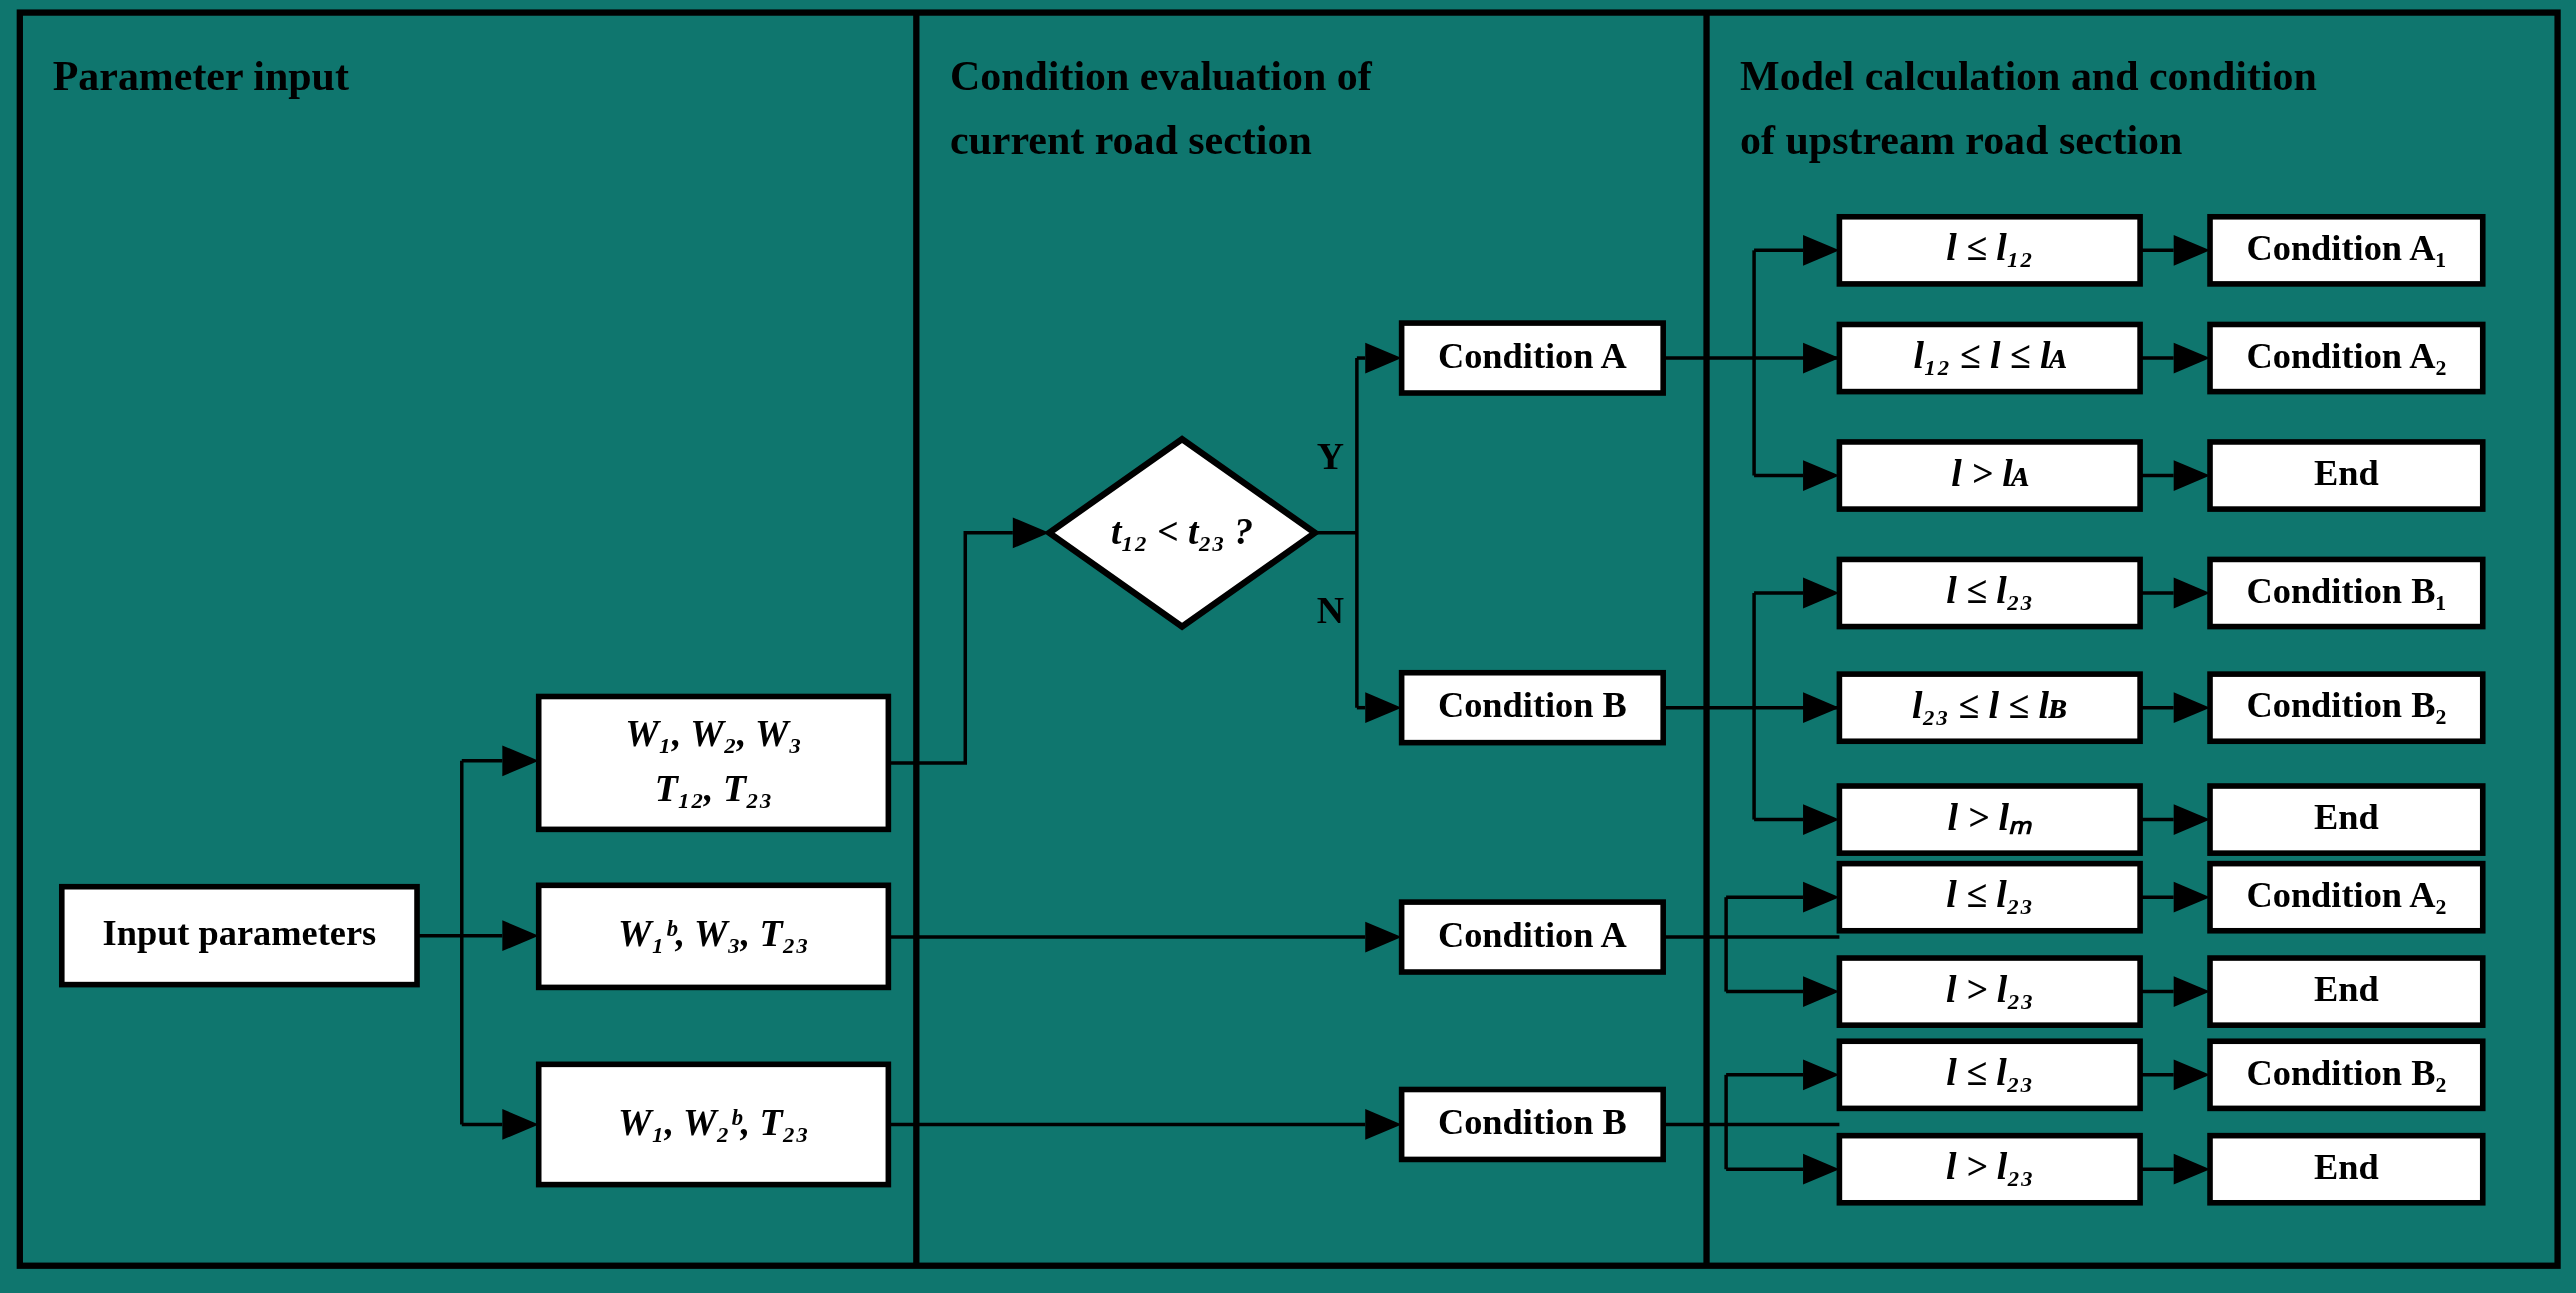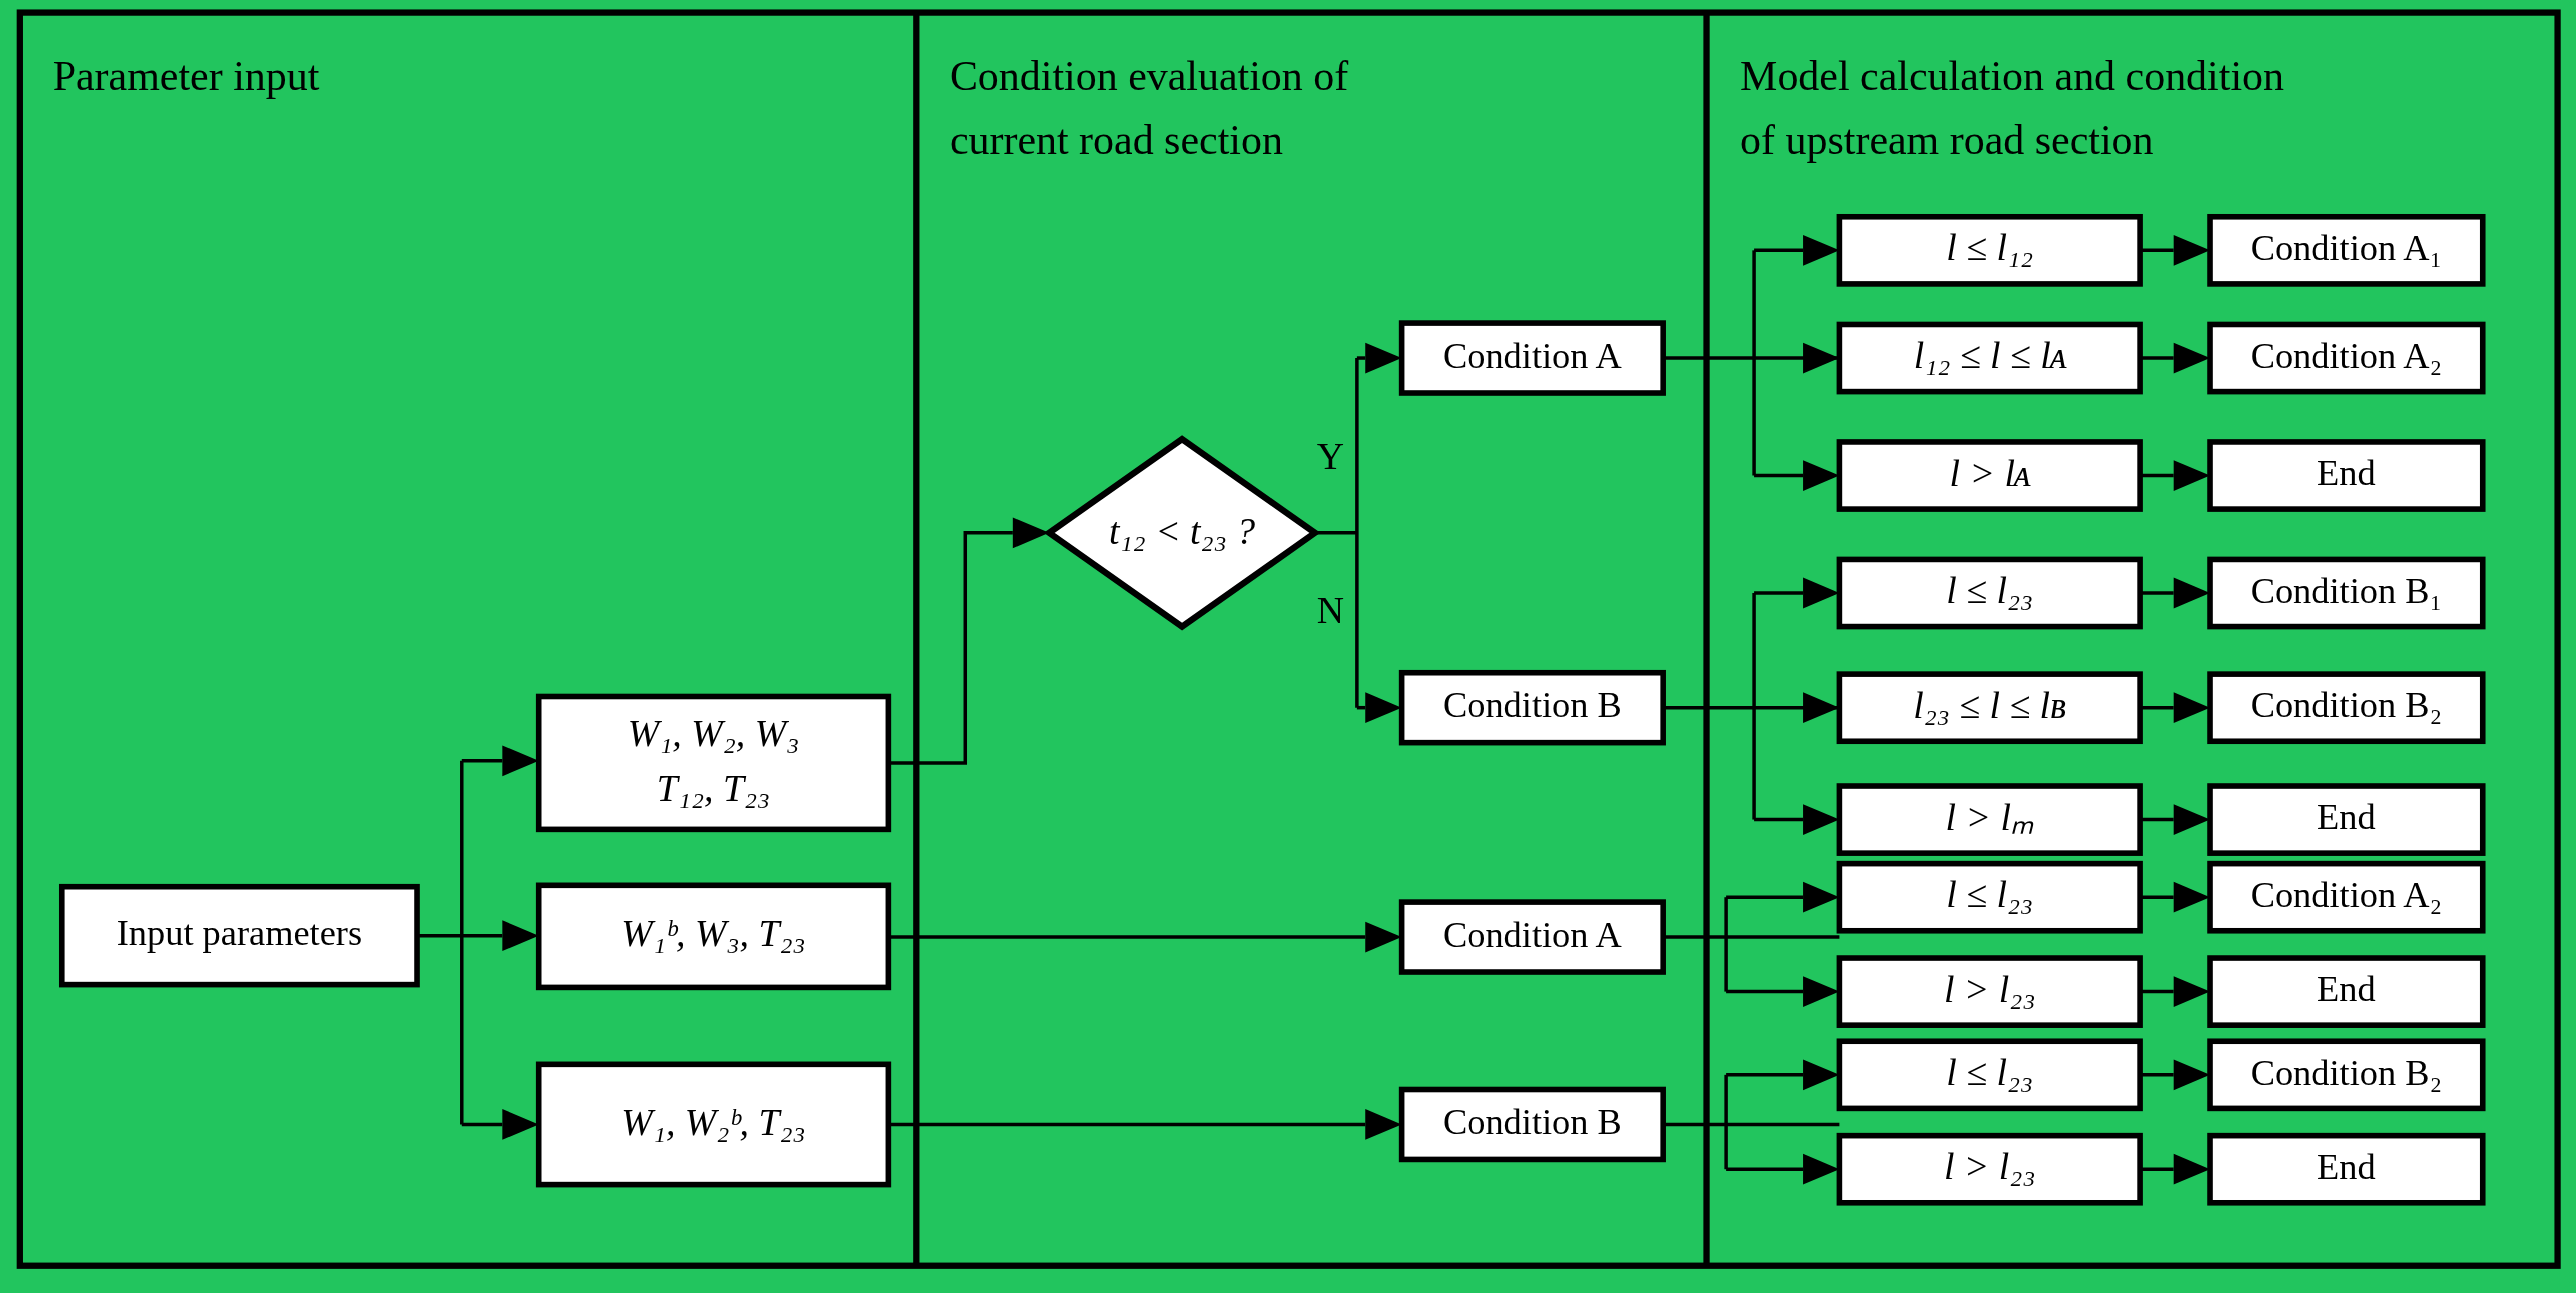--- a/index.html
+++ b/index.html
@@ -1,17 +1,17 @@
 <!DOCTYPE html>
 <html style="font-size:11.2px"><head>
 <meta charset="utf-8">
 <style>
   html,body{margin:0;padding:0;background:#ffffff;}
   body{width:2576px;height:1293px;font-family:"Liberation Serif",serif;}
-  #stage{position:relative;width:2576px;height:1293px;overflow:hidden;background:#22c55e;}
+  #stage{position:relative;width:2576px;height:1293px;overflow:hidden;background:#0f766e;font-weight:bold;}
   svg{position:absolute;left:0;top:0;width:2576px;height:1293px;}
   .frame{fill:none;stroke:#000;stroke-width:9;}
   .divider{stroke:#000;stroke-width:9;}
   .nbox{fill:#ffffff;stroke:#000;stroke-width:8;}
   .conn{stroke:#000;stroke-width:5;fill:none;}
   .diam{fill:#ffffff;stroke:#000;stroke-width:9;}
   text{font-family:"Liberation Serif",serif;fill:#000;}
   .hdr{font-size:60px;}
   .lbl{font-size:52px;text-anchor:middle;dominant-baseline:middle;}
   .math{font-size:54px;font-style:italic;text-anchor:middle;dominant-baseline:middle;}

